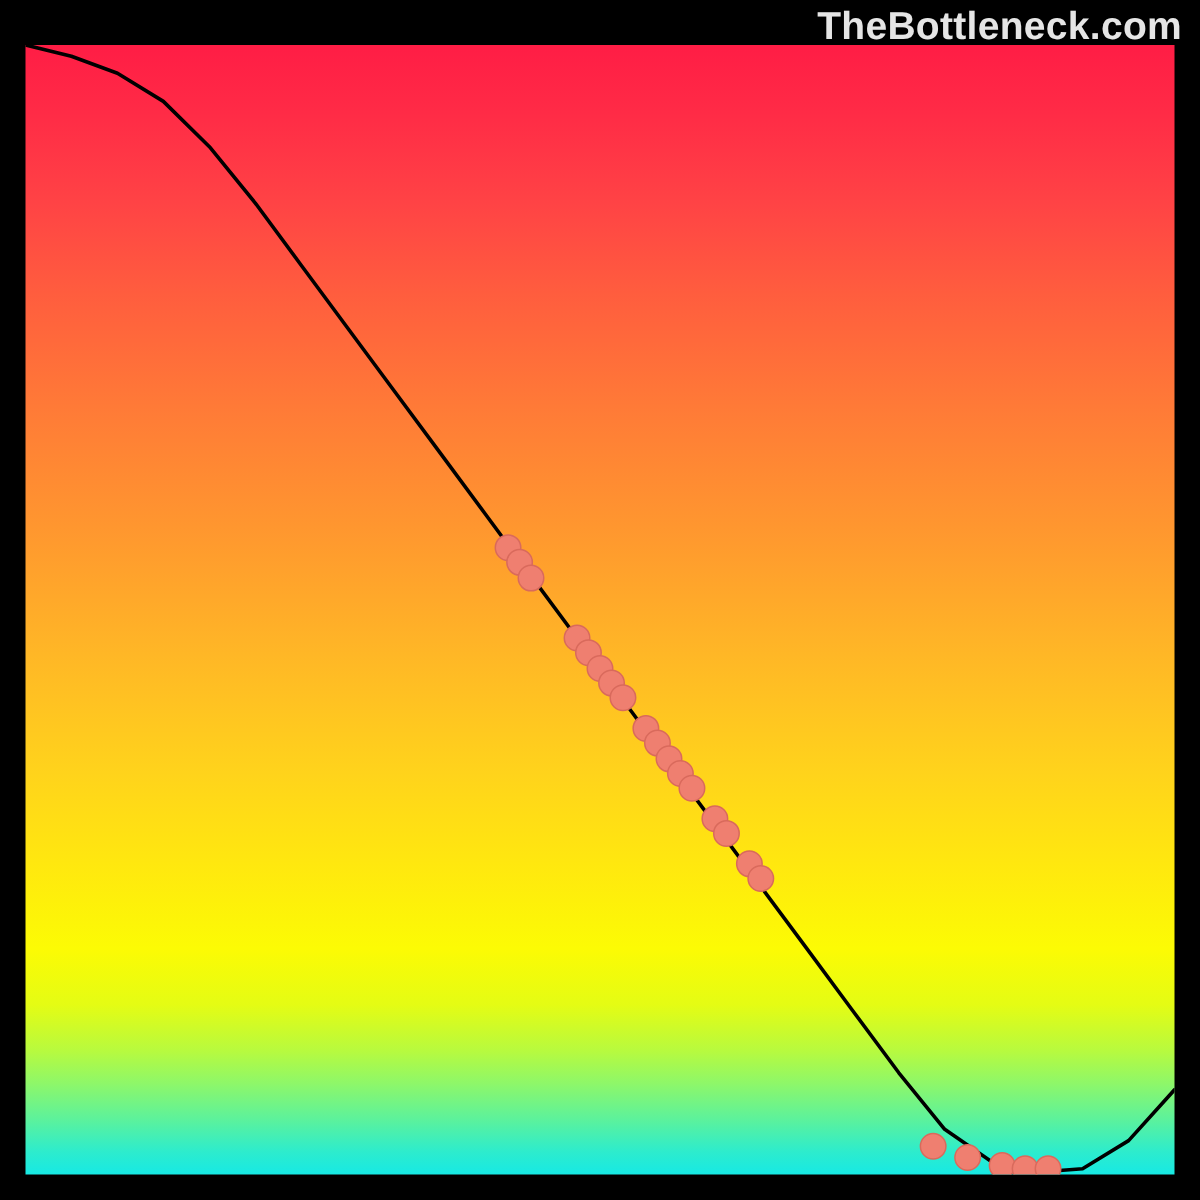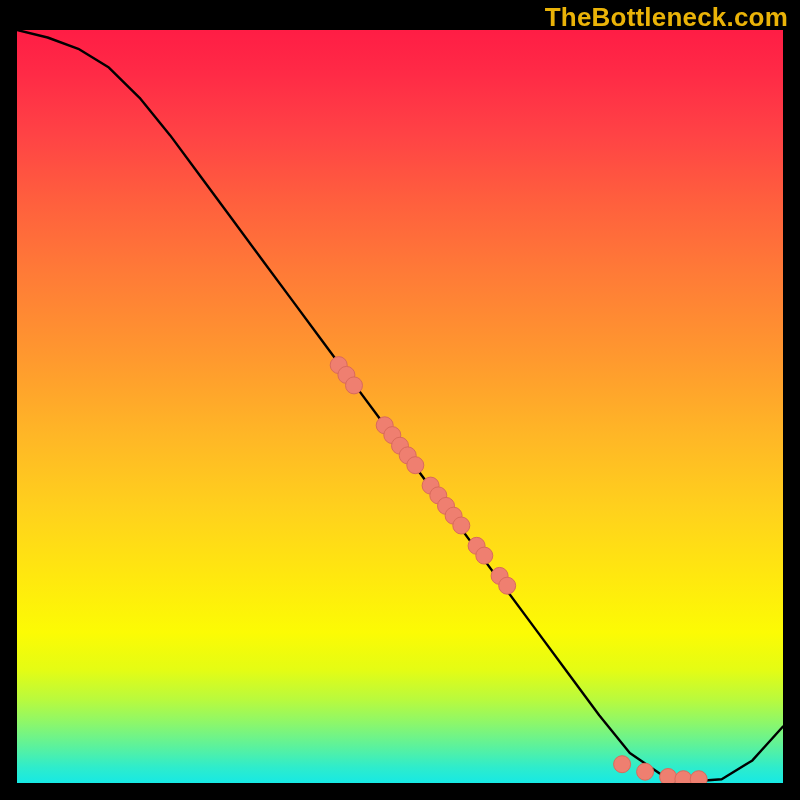--- a/index.html
+++ b/index.html
@@ -18,21 +18,21 @@
     height: 800px;
     background: #000;
   }
   .watermark {
     position: absolute;
     top: 2px;
     right: 12px;
     font-family: Arial, Helvetica, sans-serif;
     font-size: 26px;
     font-weight: 600;
-    color: #eab308;
+    color: #e5e5e5;
     letter-spacing: 0.2px;
   }
   .plot {
     position: absolute;
     left: 17px;
     top: 30px;
     width: 766px;
     height: 753px;
   }
   .gradient {

